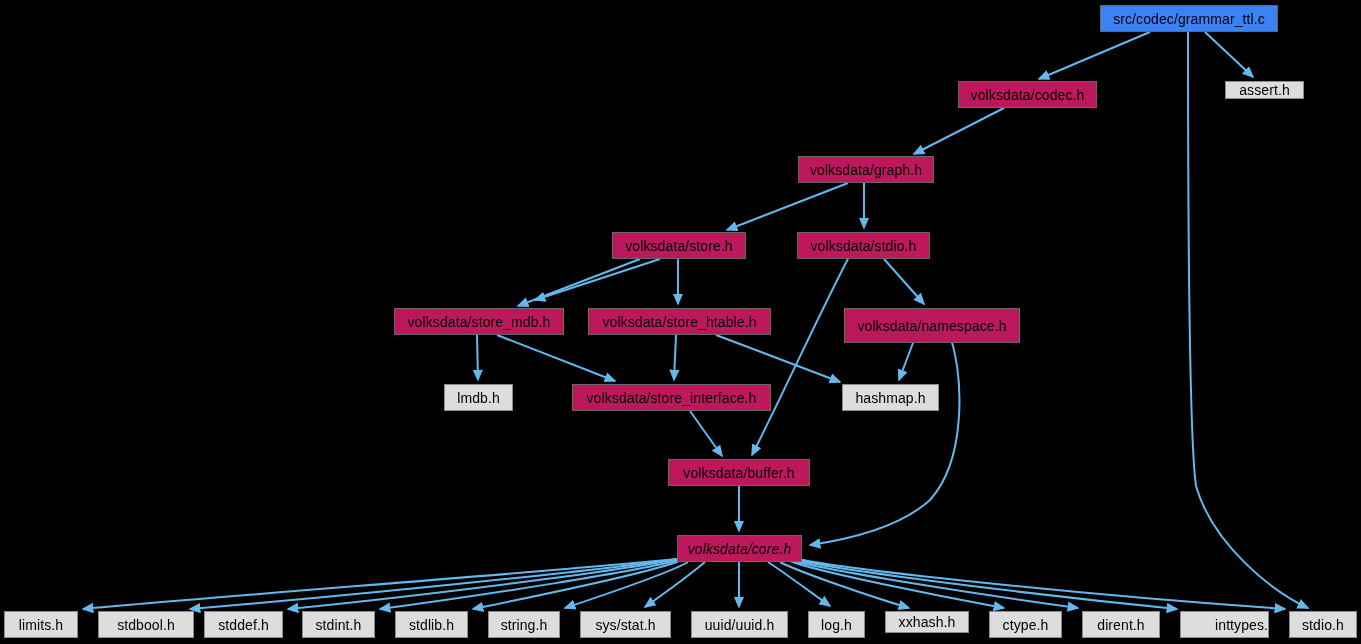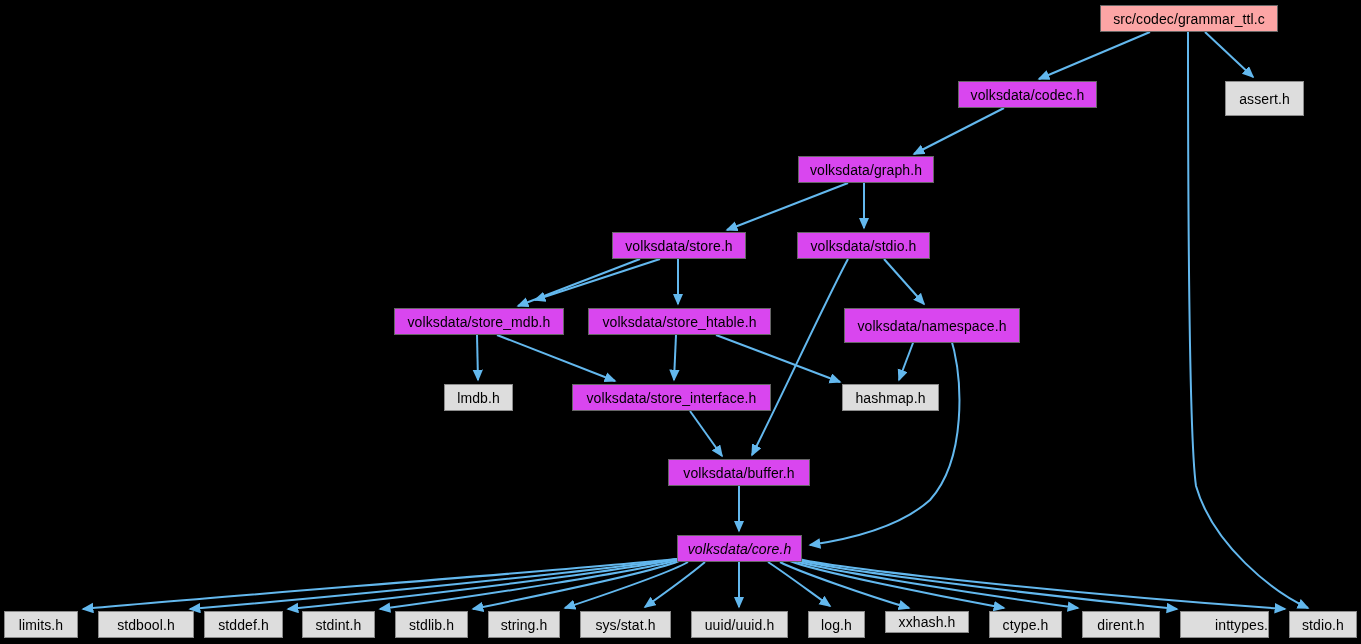--- a/index.html
+++ b/index.html
@@ -26,29 +26,29 @@
     position: absolute;
     box-sizing: border-box;
     display: flex;
     align-items: center;
     justify-content: center;
     white-space: nowrap;
     font-size: 14px;
     line-height: 1;
     color: #000000;
     border: 1px solid #666666;
-    background: #d946ef;
+    background: #be185d;
     letter-spacing: 0.1px;
   }
   .node-box.sys {
     background: #dddddd;
     border-color: #8c8c8c;
   }
   .node-box.root {
-    background: #fca5a5;
+    background: #3b82f6;
     border-color: #666666;
   }
   .node-label {
     pointer-events: none;
   }
 </style>
 </head>
 <body>
 
 <div id="canvas">
@@ -94,21 +94,21 @@
         <path d="M795,558 C828,568 1083,595 1285,609" fill="none" stroke="#63b8ee" stroke-width="2" marker-end="url(#arrowhead)"></path>
       </g>
   </svg>
   <div id="nodes-layer">
       <div class="node-box root" style="left: 1100px; top: 5px; width: 178px; height: 27px;">
         <span class="node-label">src/codec/grammar_ttl.c</span>
       </div>
       <div class="node-box" style="left: 958px; top: 81px; width: 139px; height: 27px;">
         <span class="node-label">volksdata/codec.h</span>
       </div>
-      <div class="node-box sys" style="left: 1225px; top: 81px; width: 79px; height: 35px;">
+      <div class="node-box sys" style="left: 1225px; top: 81px; width: 79px; height: 18px;">
         <span class="node-label">assert.h</span>
       </div>
       <div class="node-box" style="left: 798px; top: 156px; width: 136px; height: 27px;">
         <span class="node-label">volksdata/graph.h</span>
       </div>
       <div class="node-box" style="left: 612px; top: 232px; width: 134px; height: 27px;">
         <span class="node-label">volksdata/store.h</span>
       </div>
       <div class="node-box" style="left: 797px; top: 232px; width: 133px; height: 27px;">
         <span class="node-label">volksdata/stdio.h</span>

